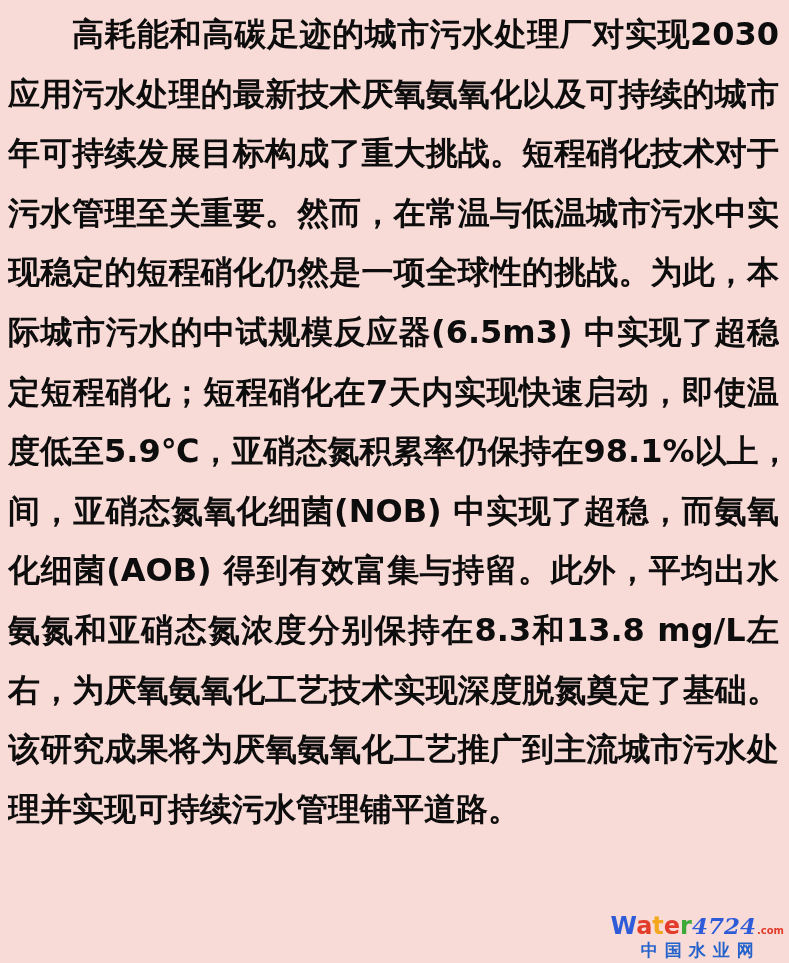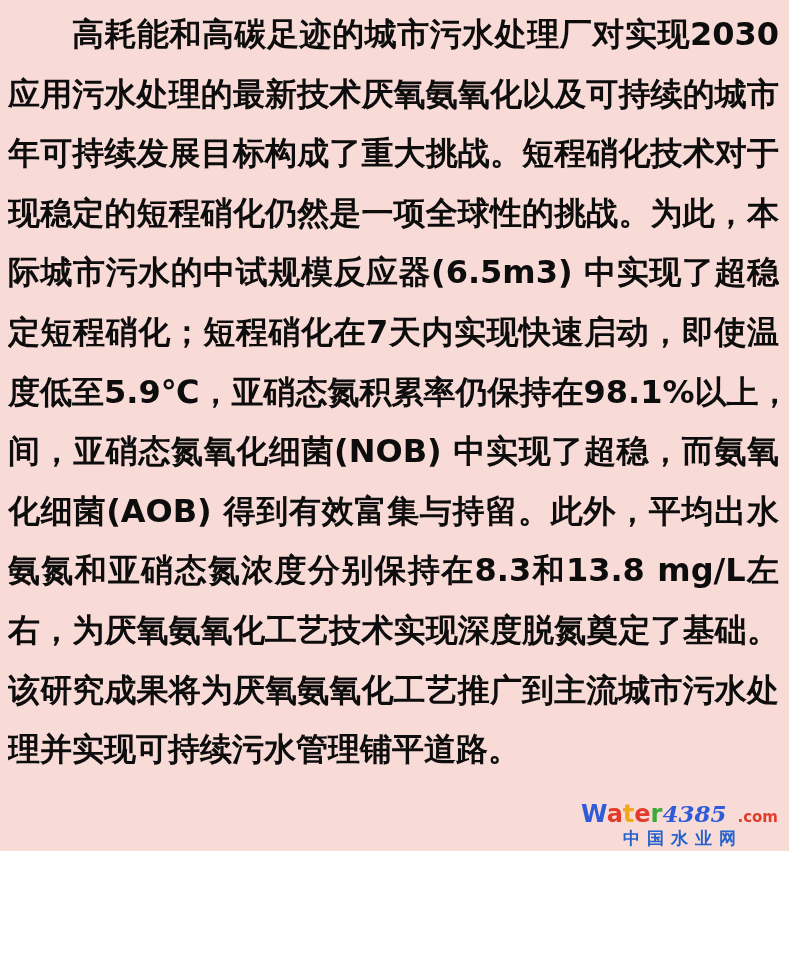--- a/index.html
+++ b/index.html
@@ -1,19 +1,19 @@
 <!DOCTYPE html>
 <html><head>
 <meta charset="utf-8">
 <style>
   html, body { margin: 0; padding: 0; }
   .page {
     position: relative;
     width: 789px;
-    height: 851px;
+    height: 963px;
     overflow: hidden;
     font-family: "DejaVu Sans", sans-serif;
     box-sizing: border-box;
   }
   .text-block {
     padding: 5px 10px 0 8px;
     font-weight: 700;
   }
   .line {
     height: 59.6px;
@@ -23,21 +23,21 @@
     text-align-last: justify;
     text-justify: inter-character;
     white-space: nowrap;
     overflow: hidden;
   }
   .line.first { text-indent: 64px; }
   .line.last  { text-align-last: left; }
 
   .watermark {
     position: absolute;
-    right: 11px;
+    right: 5px;
     bottom: 4px;
     text-align: center;
     line-height: 1;
     user-select: none;
   }
   .brand-row {
     display: flex;
     align-items: baseline;
     justify-content: center;
     white-space: nowrap;
@@ -47,56 +47,57 @@
     font-weight: 700;
     letter-spacing: 0;
   }
   .brand-number {
     font-size: 23px;
     font-style: italic;
     font-weight: 700;
     font-family: "DejaVu Serif", serif;
   }
   .brand-tld {
-    font-size: 15px;
+    font-size: 10px;
     font-weight: 700;
-    margin-left: 11px;
+    margin-left: 1px;
   }
   .site-name {
     margin-top: 4px;
     font-size: 17px;
     font-weight: 700;
     letter-spacing: 7px;
     margin-right: -7px;
     white-space: nowrap;
   }
 </style>
 </head>
 <body>
 
 <div class="page" style="background-color: rgb(248, 218, 214);">
 
   <div class="text-block" style="color: rgb(13, 13, 13);">
     <div class="line first">高耗能和高碳足迹的城市污水处理厂对实现2030</div>
     <div class="line">应用污水处理的最新技术厌氧氨氧化以及可持续的城市</div>
     <div class="line">年可持续发展目标构成了重大挑战。短程硝化技术对于</div>
+    <div class="line">污水管理至关重要。然而，在常温与低温城市污水中实</div>
     <div class="line">现稳定的短程硝化仍然是一项全球性的挑战。为此，本</div>
     <div class="line">际城市污水的中试规模反应器(6.5m3) 中实现了超稳</div>
     <div class="line">定短程硝化；短程硝化在7天内实现快速启动，即使温</div>
     <div class="line">度低至5.9℃，亚硝态氮积累率仍保持在98.1%以上，</div>
     <div class="line">间，亚硝态氮氧化细菌(NOB) 中实现了超稳，而氨氧</div>
     <div class="line">化细菌(AOB) 得到有效富集与持留。此外，平均出水</div>
     <div class="line">氨氮和亚硝态氮浓度分别保持在8.3和13.8 mg/L左</div>
     <div class="line">右，为厌氧氨氧化工艺技术实现深度脱氮奠定了基础。</div>
     <div class="line">该研究成果将为厌氧氨氧化工艺推广到主流城市污水处</div>
     <div class="line last">理并实现可持续污水管理铺平道路。</div>
   </div>
 
   <div class="watermark">
     <div class="brand-row">
       <span class="brand-word"><span style="color: rgb(46, 91, 216);">W</span><span style="color: rgb(226, 60, 43);">a</span><span style="color: rgb(242, 167, 29);">t</span><span style="color: rgb(226, 60, 43);">e</span><span style="color: rgb(61, 169, 58);">r</span></span>
-      <span class="brand-number" style="color: rgb(46, 91, 216);">4385</span>
+      <span class="brand-number" style="color: rgb(46, 91, 216);">4724</span>
       <span class="brand-tld" style="color: rgb(226, 60, 43);">.com</span>
     </div>
     <div class="site-name" style="color: rgb(37, 99, 204);">中国水业网</div>
   </div>
 
 </div>
 
 </body></html>

